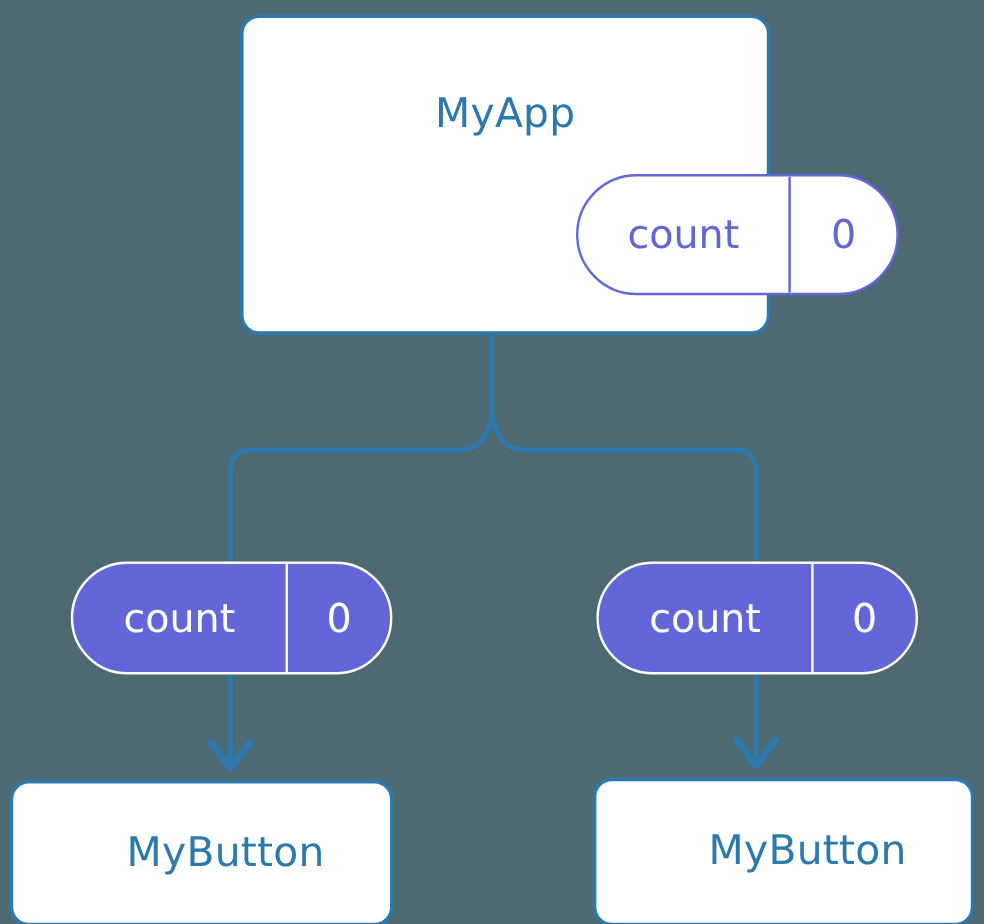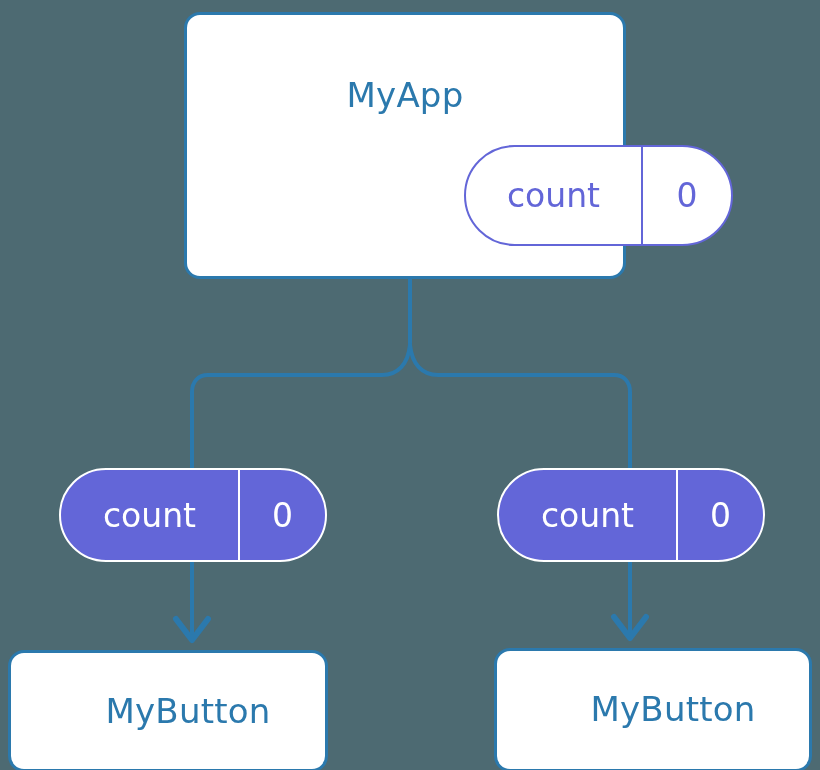--- a/index.html
+++ b/index.html
@@ -37,21 +37,21 @@
   }
   .comp-title {
     color: #2b79ad;
     font-size: 34px;
     letter-spacing: 0.2px;
     text-align: center;
     white-space: nowrap;
   }
 
   #root-box {
-    left: 184px;
+    left: 200px;
     top: 12px;
     width: 442px;
     height: 267px;
     padding-left: 44px;
   }
   #root-title {
     position: absolute;
     left: 0; right: 0;
     top: 60px;
   }

